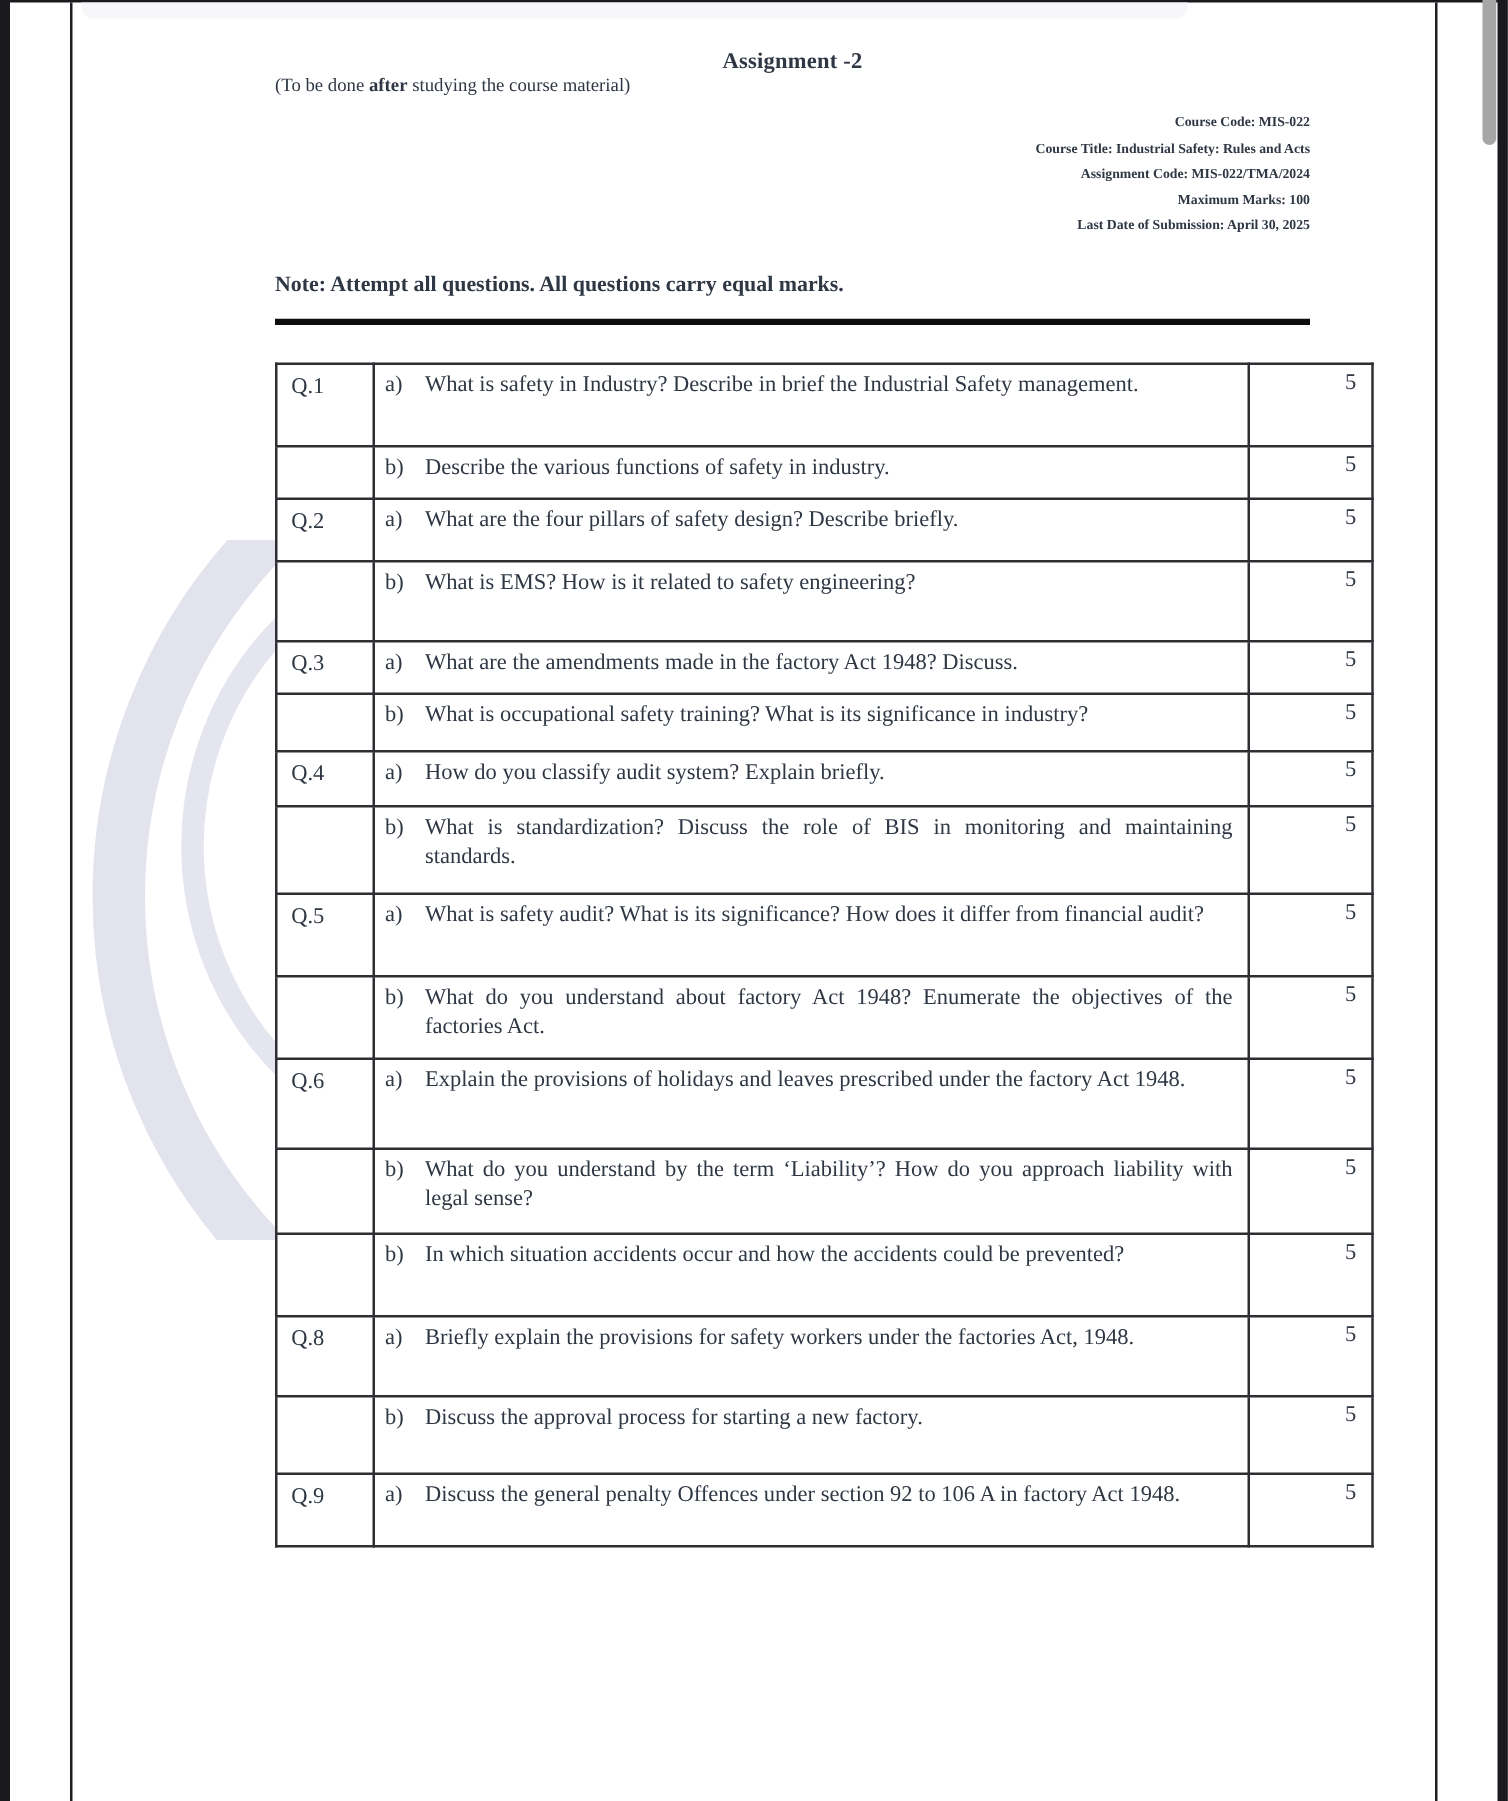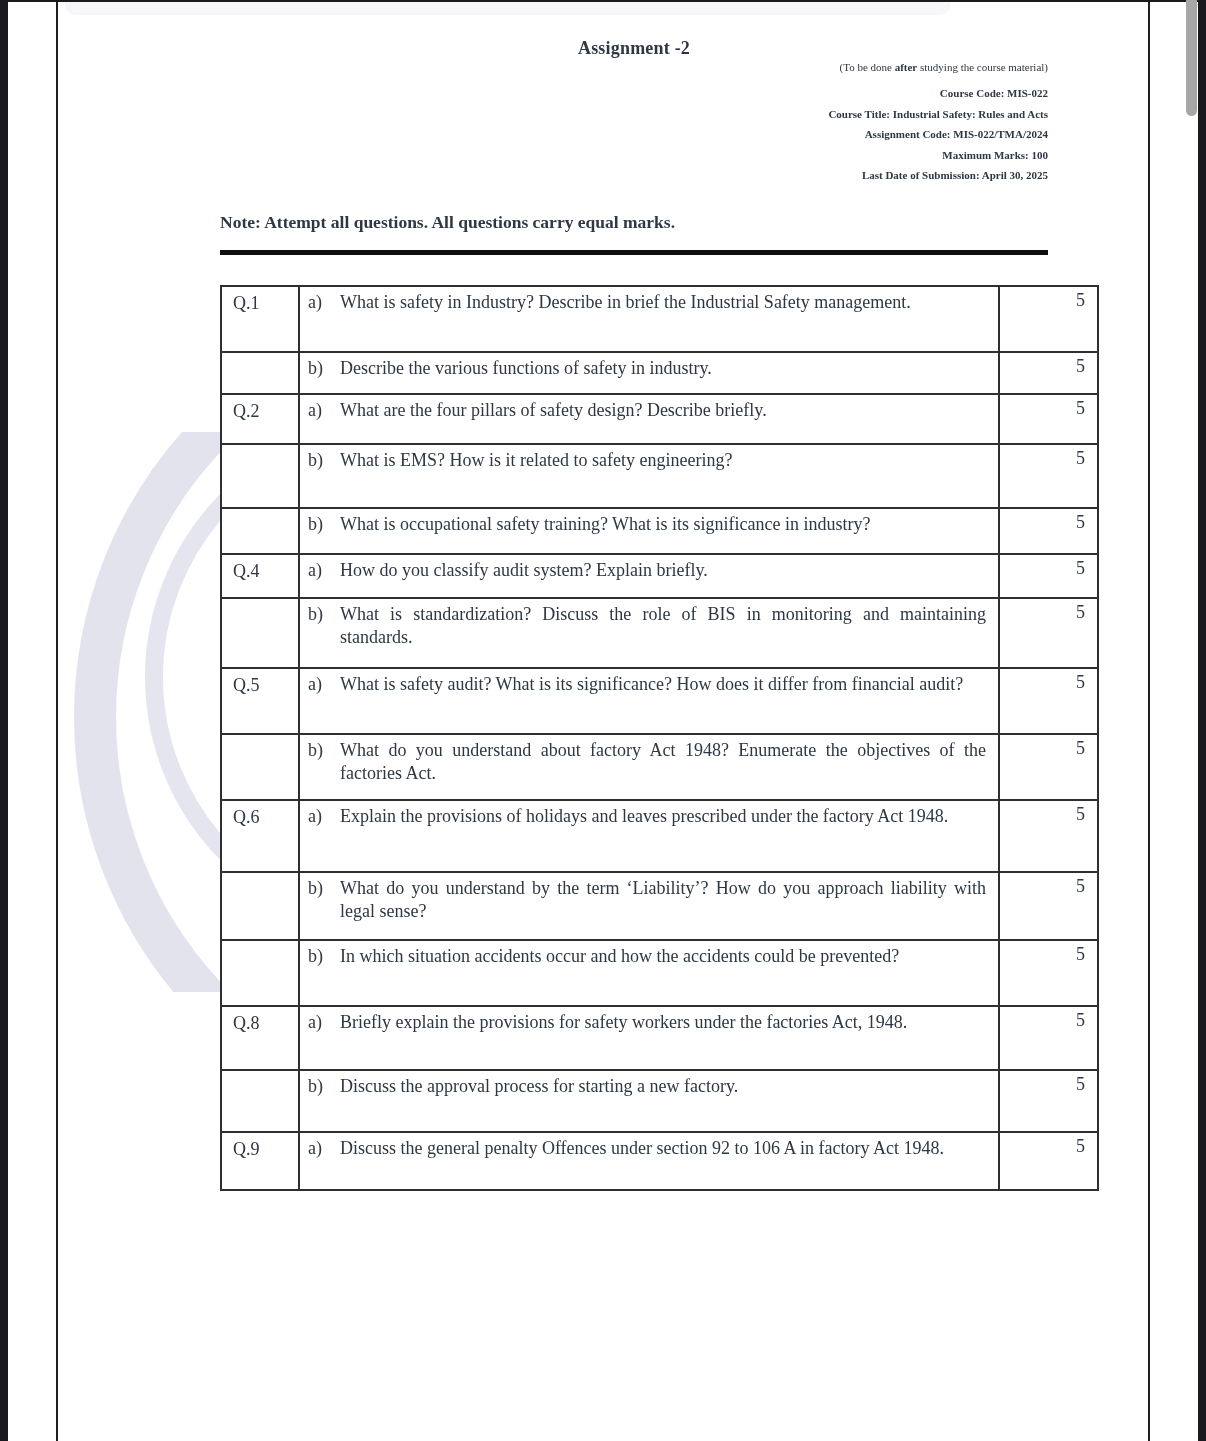--- a/index.html
+++ b/index.html
@@ -38,21 +38,21 @@
     background:#a6a6a6;border-radius:0 0 6px 6px;
   }
   .doc{
     position:absolute;left:212px;top:0;width:828px; 
   }
   .title{
     margin-top:36px;text-align:center;
     font-size:18px;font-weight:bold;letter-spacing:.2px;
   }
   .subtitle{
-    margin-top:2px;text-align:right;font-size:11px;
+    margin-top:2px;text-align:left;font-size:15px;
   }
   .subtitle .b{font-weight:bold;}
   .meta{
     margin-top:10px;text-align:right;font-weight:bold;
     font-size:11px;line-height:20.5px;
   }
   .note{
     margin-top:26px;text-align:left;font-weight:bold;font-size:17.5px;
   }
   .rule{
@@ -143,20 +143,30 @@
     <td class="c-q"></td>
     <td class="c-body">
       <div class="part">
         <span class="p-label">b)</span>
         <span class="p-text">What is EMS? How is it related to safety engineering?</span>
       </div>
     </td>
     <td class="c-marks">5</td>
   </tr>
 
+  <tr style="height: 42px;">
+    <td class="c-q">Q.3</td>
+    <td class="c-body">
+      <div class="part">
+        <span class="p-label">a)</span>
+        <span class="p-text">What are the amendments made in the factory Act 1948? Discuss.</span>
+      </div>
+    </td>
+    <td class="c-marks">5</td>
+  </tr>
 
   <tr style="height: 46px;">
     <td class="c-q"></td>
     <td class="c-body">
       <div class="part">
         <span class="p-label">b)</span>
         <span class="p-text">What is occupational safety training? What is its significance in industry?</span>
       </div>
     </td>
     <td class="c-marks">5</td>

